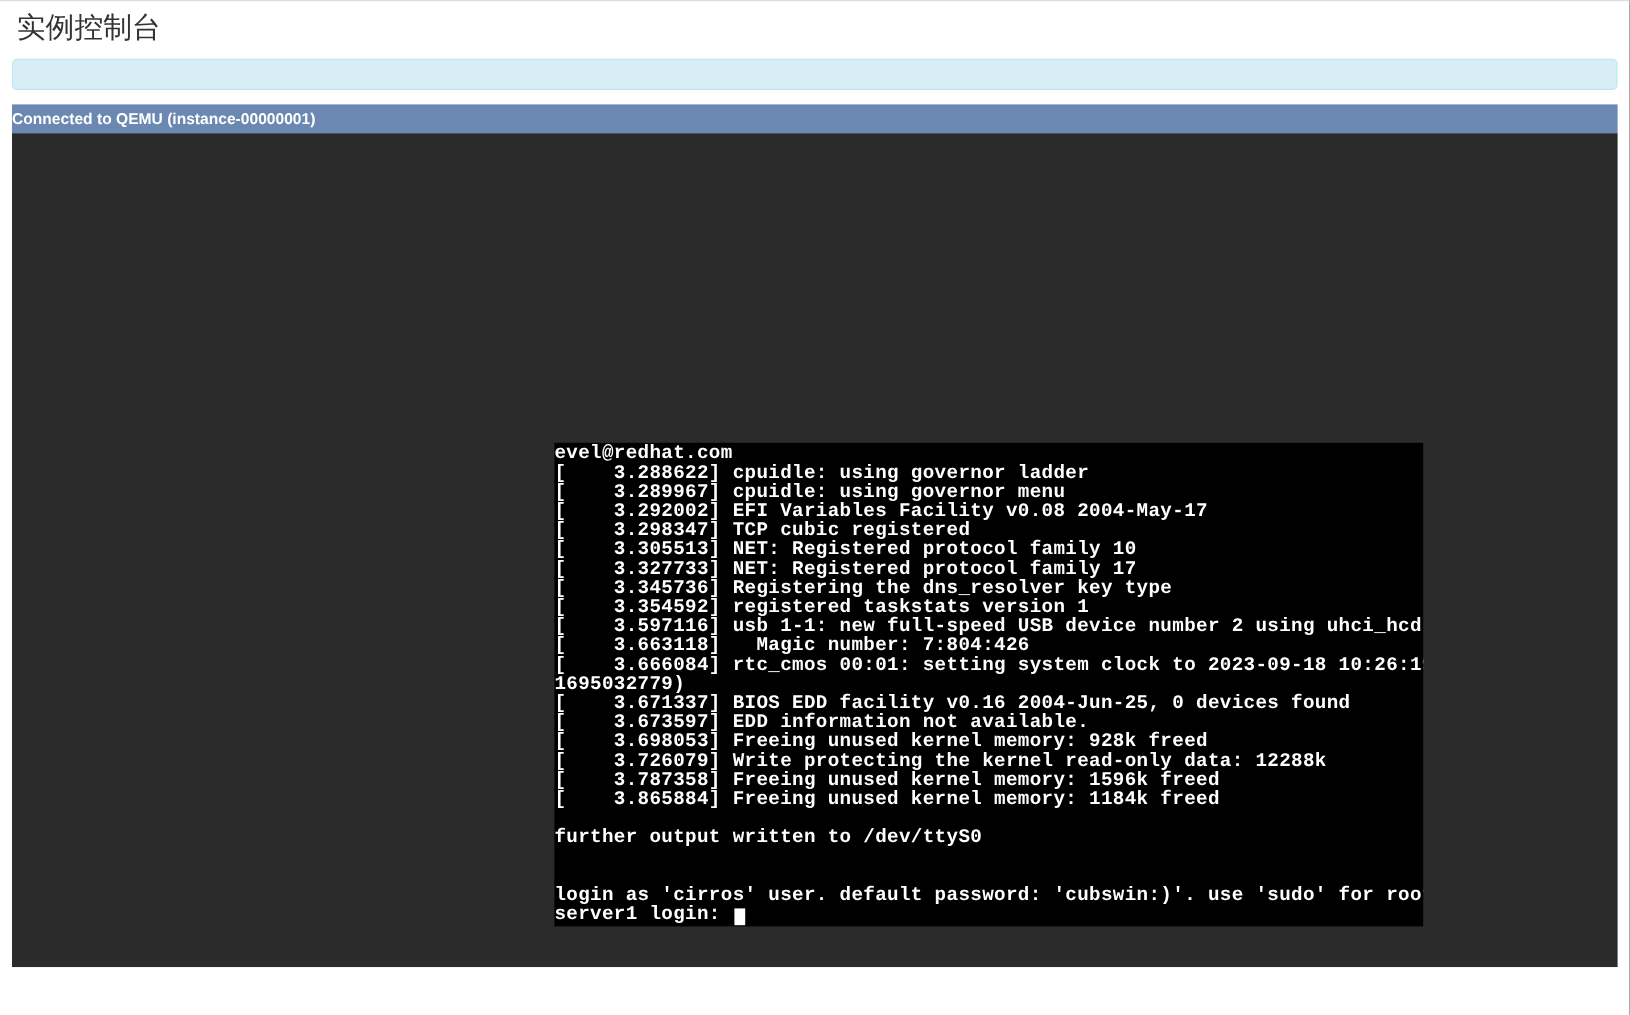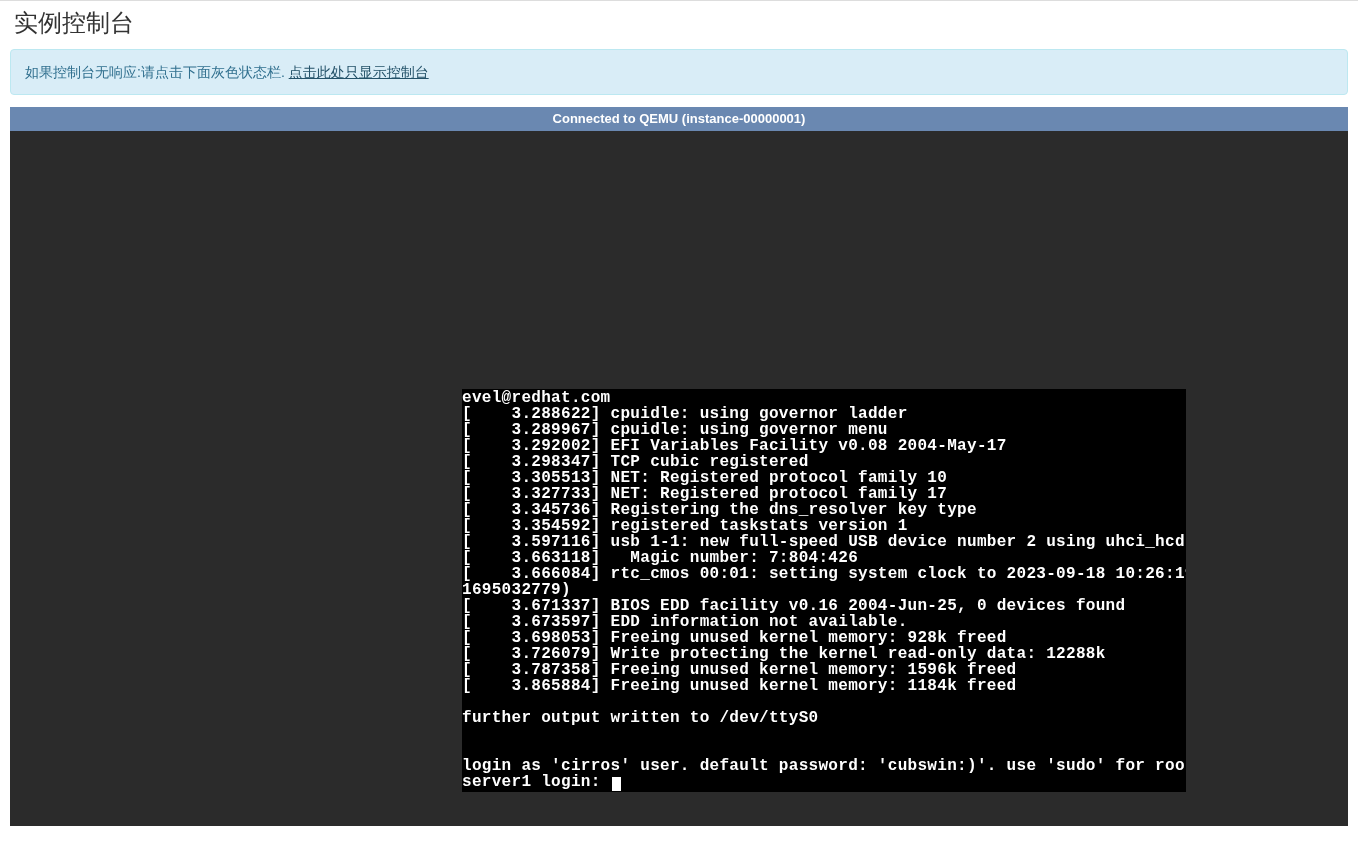--- a/index.html
+++ b/index.html
@@ -41,21 +41,21 @@
       color: #245269;
       text-decoration: underline;
       cursor: pointer;
     }
     .console-wrap {
       margin: 0 10px;
     }
     .status-bar {
       background: #6a88b1;
       color: #ffffff;
-      text-align: center;
+      text-align: left;
       font-size: 13px;
       font-weight: bold;
       padding: 4px 0 5px 0;
       cursor: pointer;
     }
     .vnc-area {
       background: #2b2b2b;
       position: relative;
       height: 695px;
       overflow: hidden;
@@ -88,23 +88,20 @@
 </head>
 <body>
 
 <div class="top-border"></div>
 
 <div class="page-header">
   <h1 class="page-title">实例控制台</h1>
 </div>
 
 <div class="alert-box">
-  <div>
-    <span class="alert-line1-pre">如果控制台无响应:请点击下面灰色状态栏. </span><a class="alert-link">点击此处只显示控制台</a>
-  </div>
 </div>
 
 <div class="console-wrap">
   <div class="status-bar">Connected to QEMU (instance-00000001)</div>
   <div class="vnc-area">
     <div class="terminal" id="terminal">evel@redhat.com
 [    3.288622] cpuidle: using governor ladder
 [    3.289967] cpuidle: using governor menu
 [    3.292002] EFI Variables Facility v0.08 2004-May-17
 [    3.298347] TCP cubic registered

